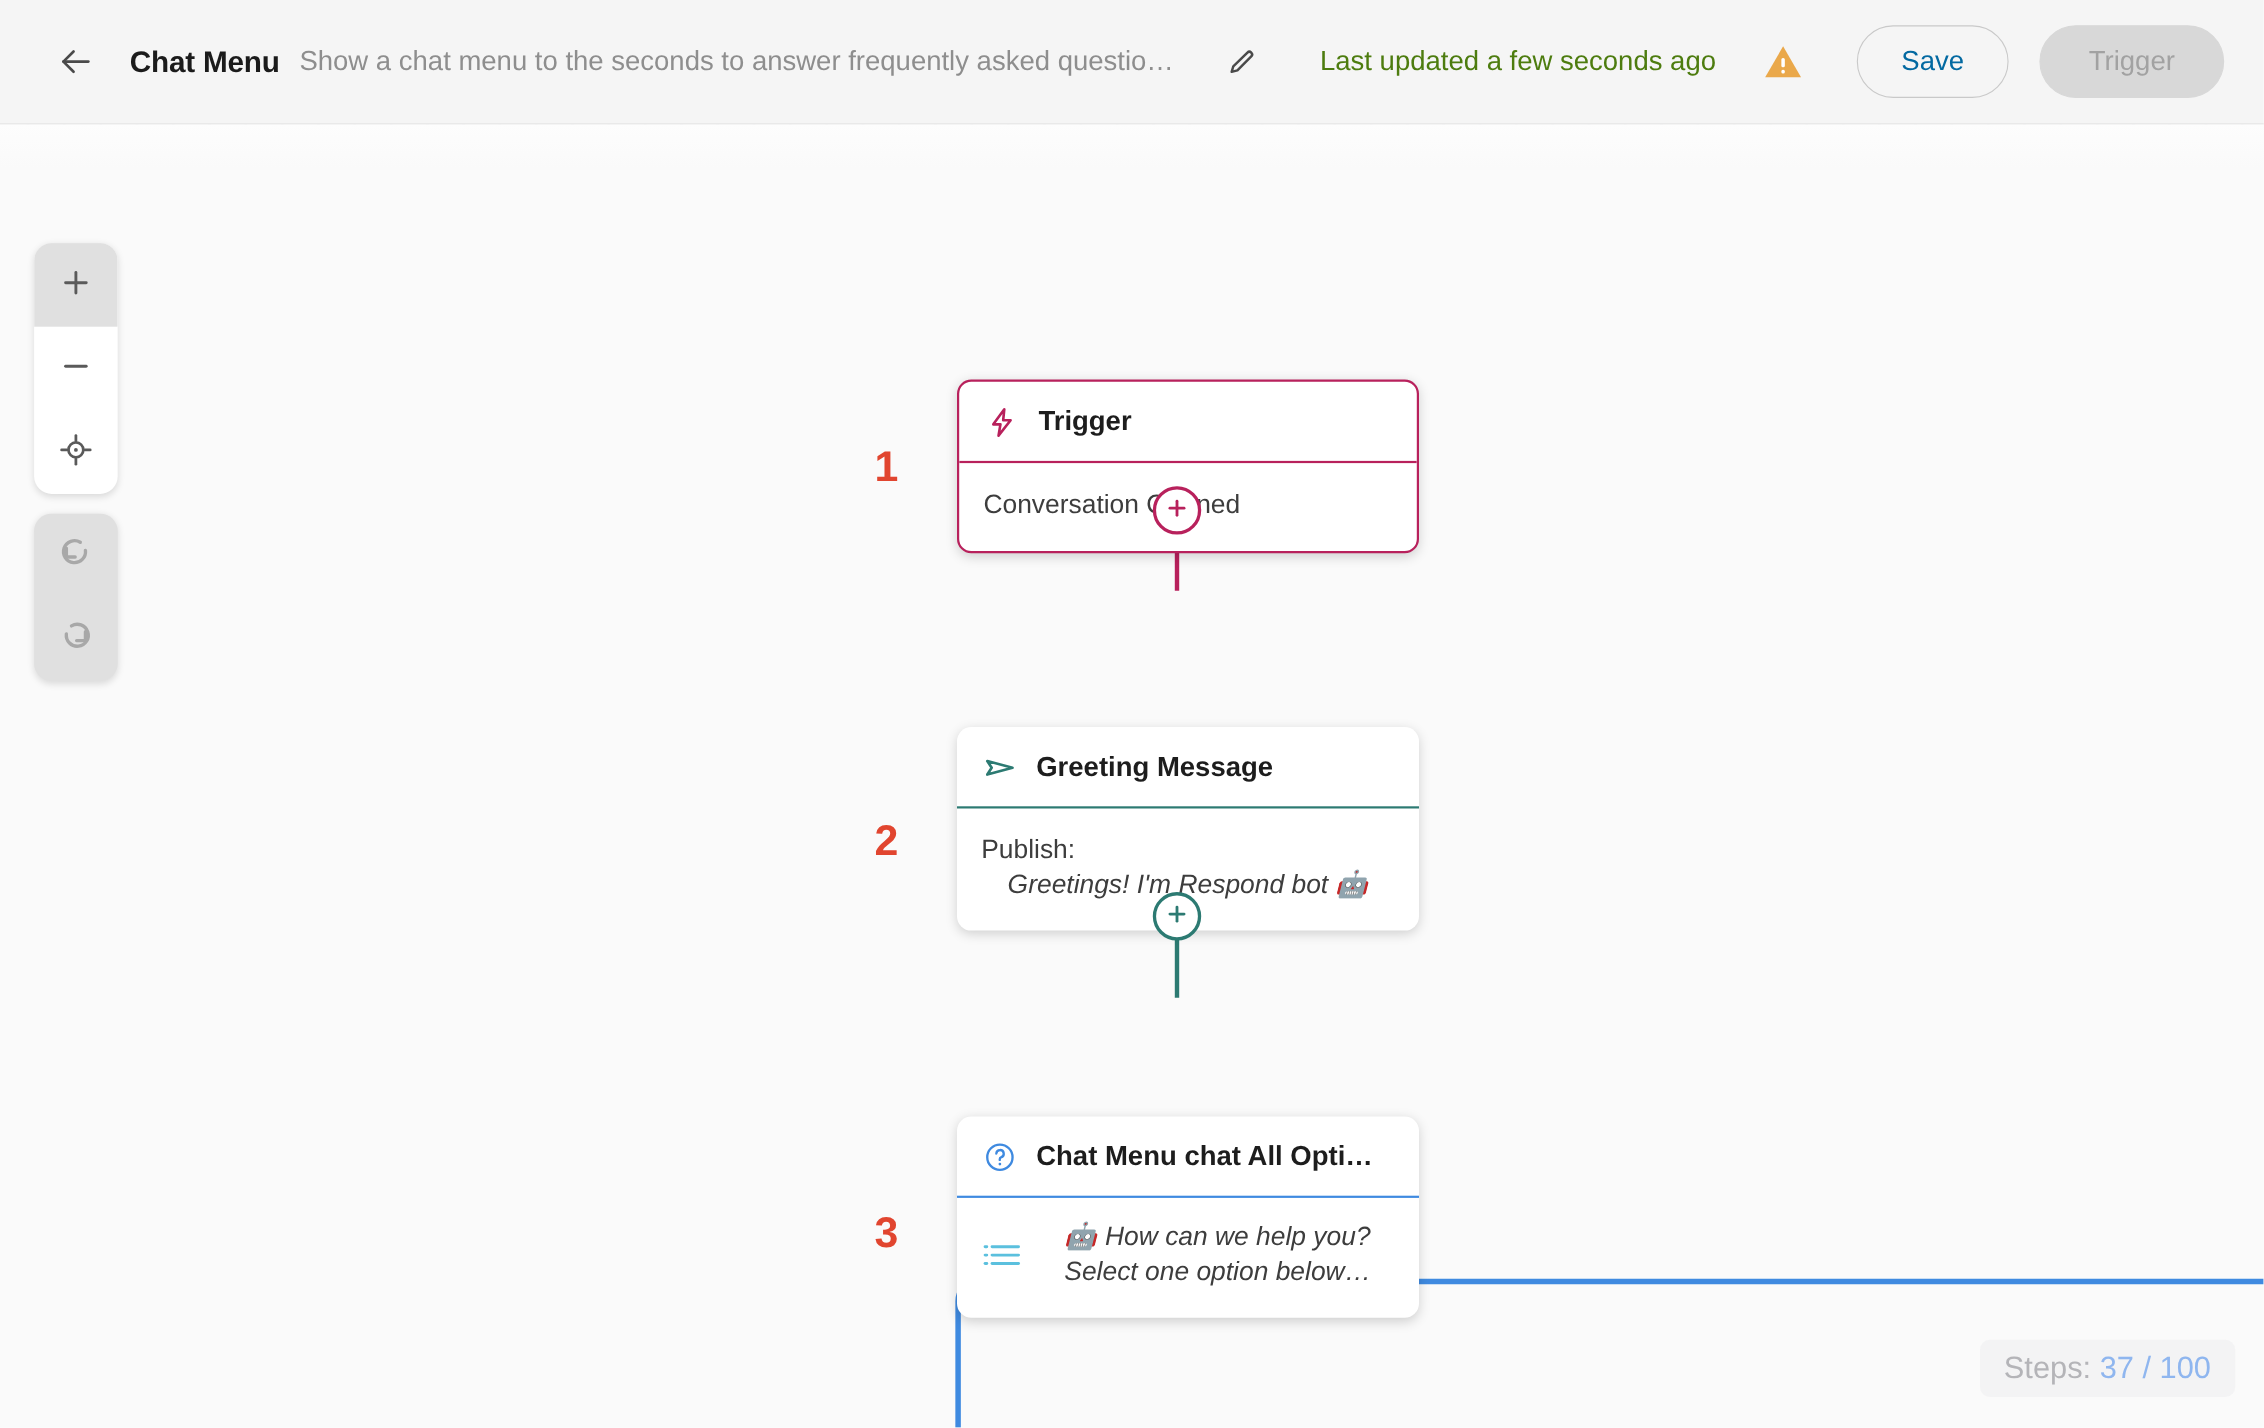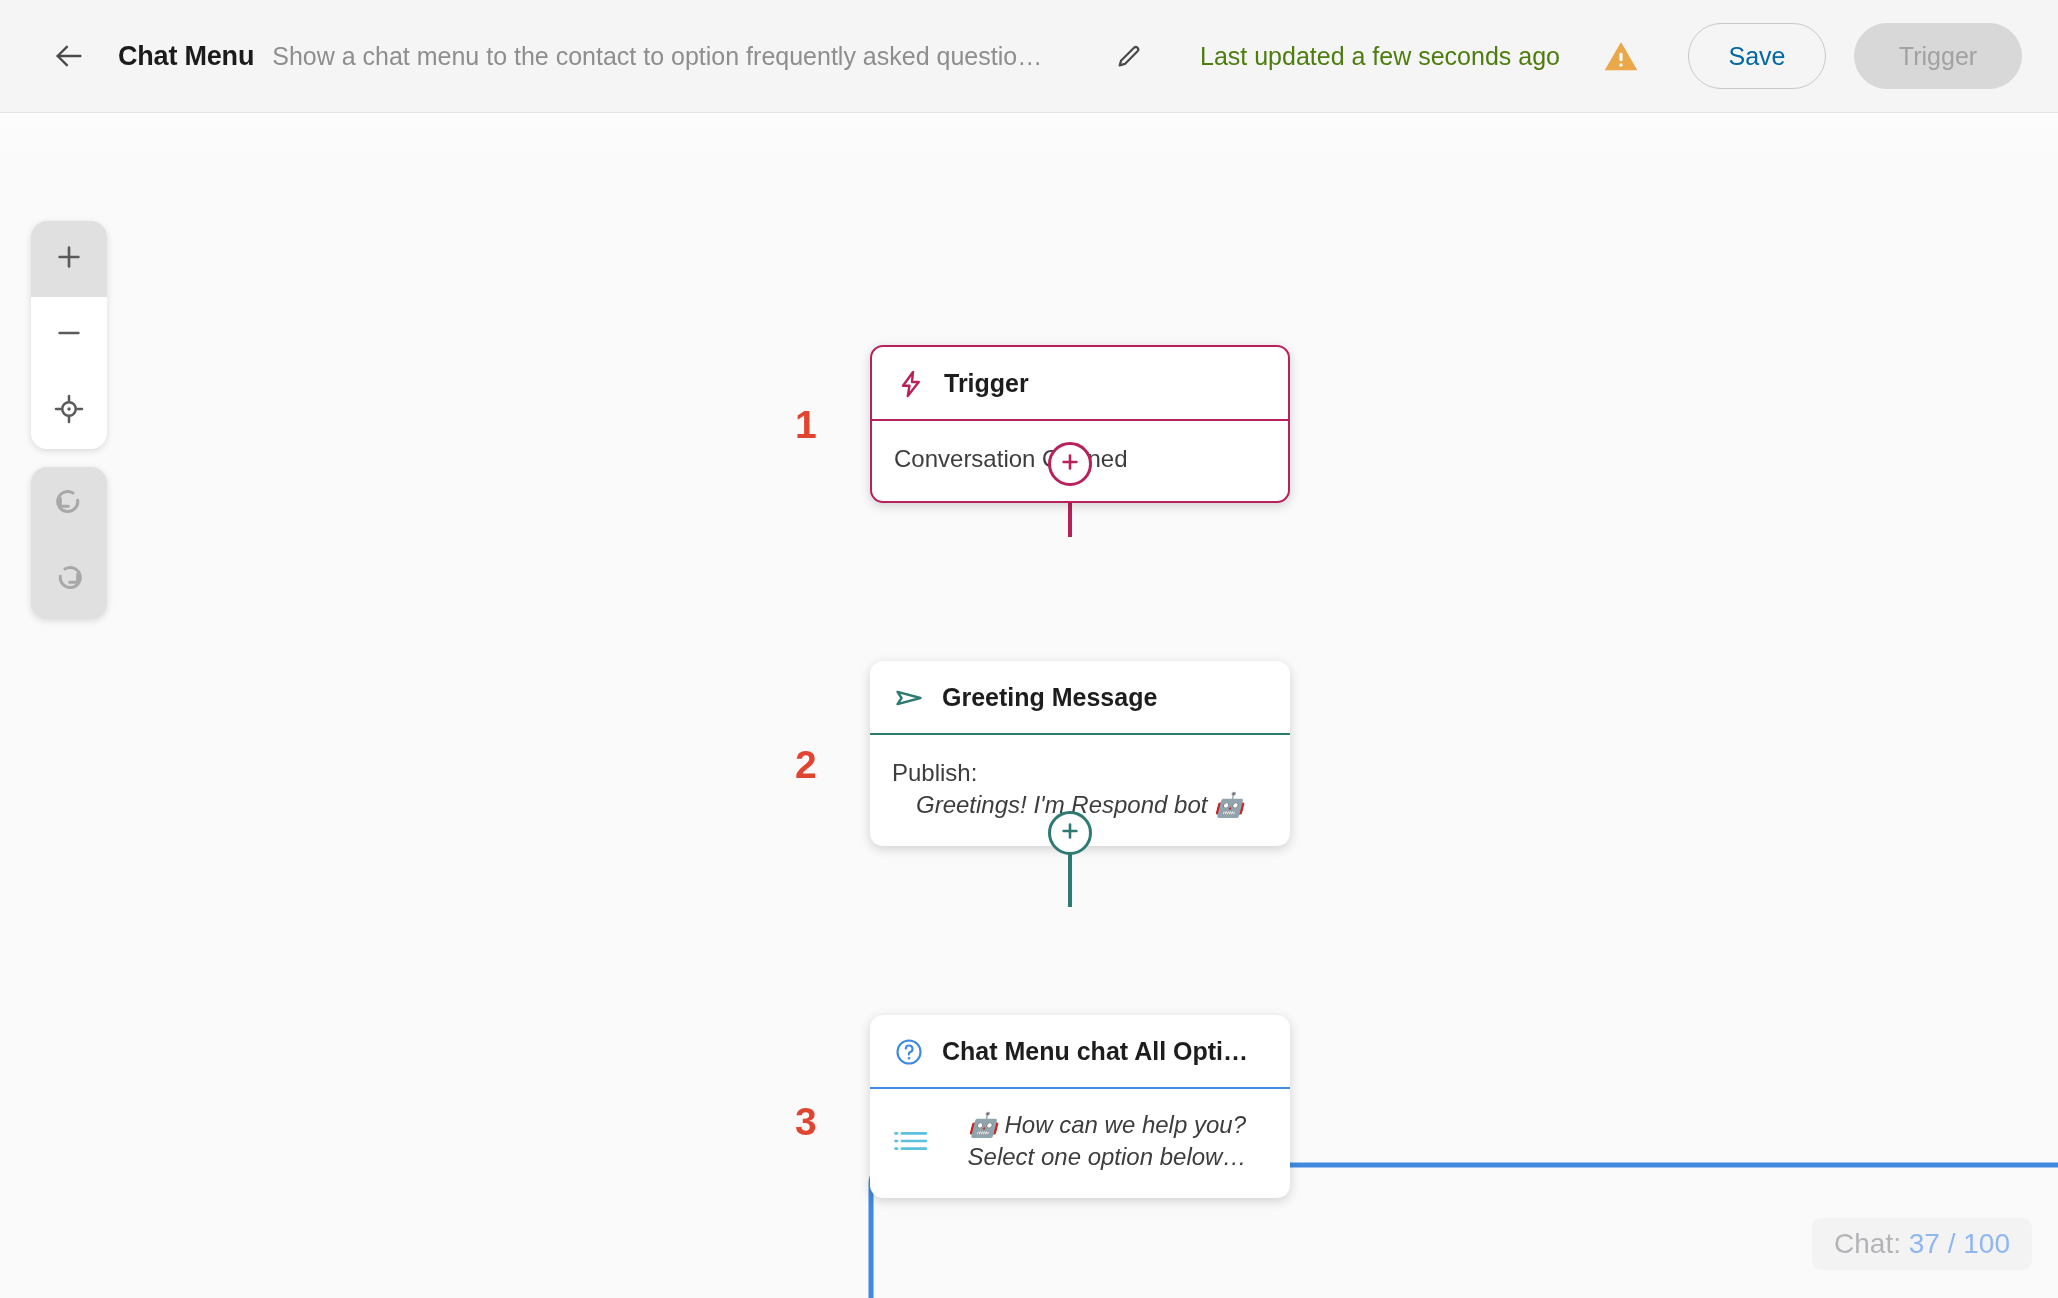--- a/index.html
+++ b/index.html
@@ -276,21 +276,21 @@
       <span>
         <svg width="34" height="34" viewBox="0 0 24 24" fill="none" stroke="#4a4a4a" stroke-width="1.7" stroke-linecap="round" stroke-linejoin="round">
           <line x1="20" y1="12" x2="4" y2="12"></line>
           <polyline points="10.5,5.5 4,12 10.5,18.5"></polyline>
         </svg>
       </span>
     </div>
 
     <div class="flow-title">Chat Menu</div>
 
-    <div class="flow-desc">Show a chat menu to the contact to option frequently asked questio…</div>
+    <div class="flow-desc">Show a chat menu to the seconds to answer frequently asked questio…</div>
 
     <div class="header-spacer"></div>
 
     <div class="meta-group">
       <span class="pencil-icon">
         <svg width="28" height="28" viewBox="0 0 24 24" fill="none" stroke="#4a4a4a" stroke-width="1.9" stroke-linecap="round" stroke-linejoin="round">
           <path d="M4 20l4.5-1.2L19.3 8A2.1 2.1 0 0 0 16.3 5L5.3 15.8 4 20z"></path>
         </svg>
       </span>
       <span class="updated-text">Last updated a few seconds ago</span>
@@ -447,18 +447,18 @@
           </svg>
         </span>
         <span class="lines">
           <div class="body-line italic">🤖 How can we help you?</div>
           <div class="body-line italic">Select one option below…</div>
         </span>
       </div>
     </div>
 
     <div class="steps-box">
-      <span class="steps-label">Chat:</span>
+      <span class="steps-label">Steps:</span>
       <span class="steps-value">37 / 100</span>
     </div>
 
   </div>
 </div>
 
 </body></html>

